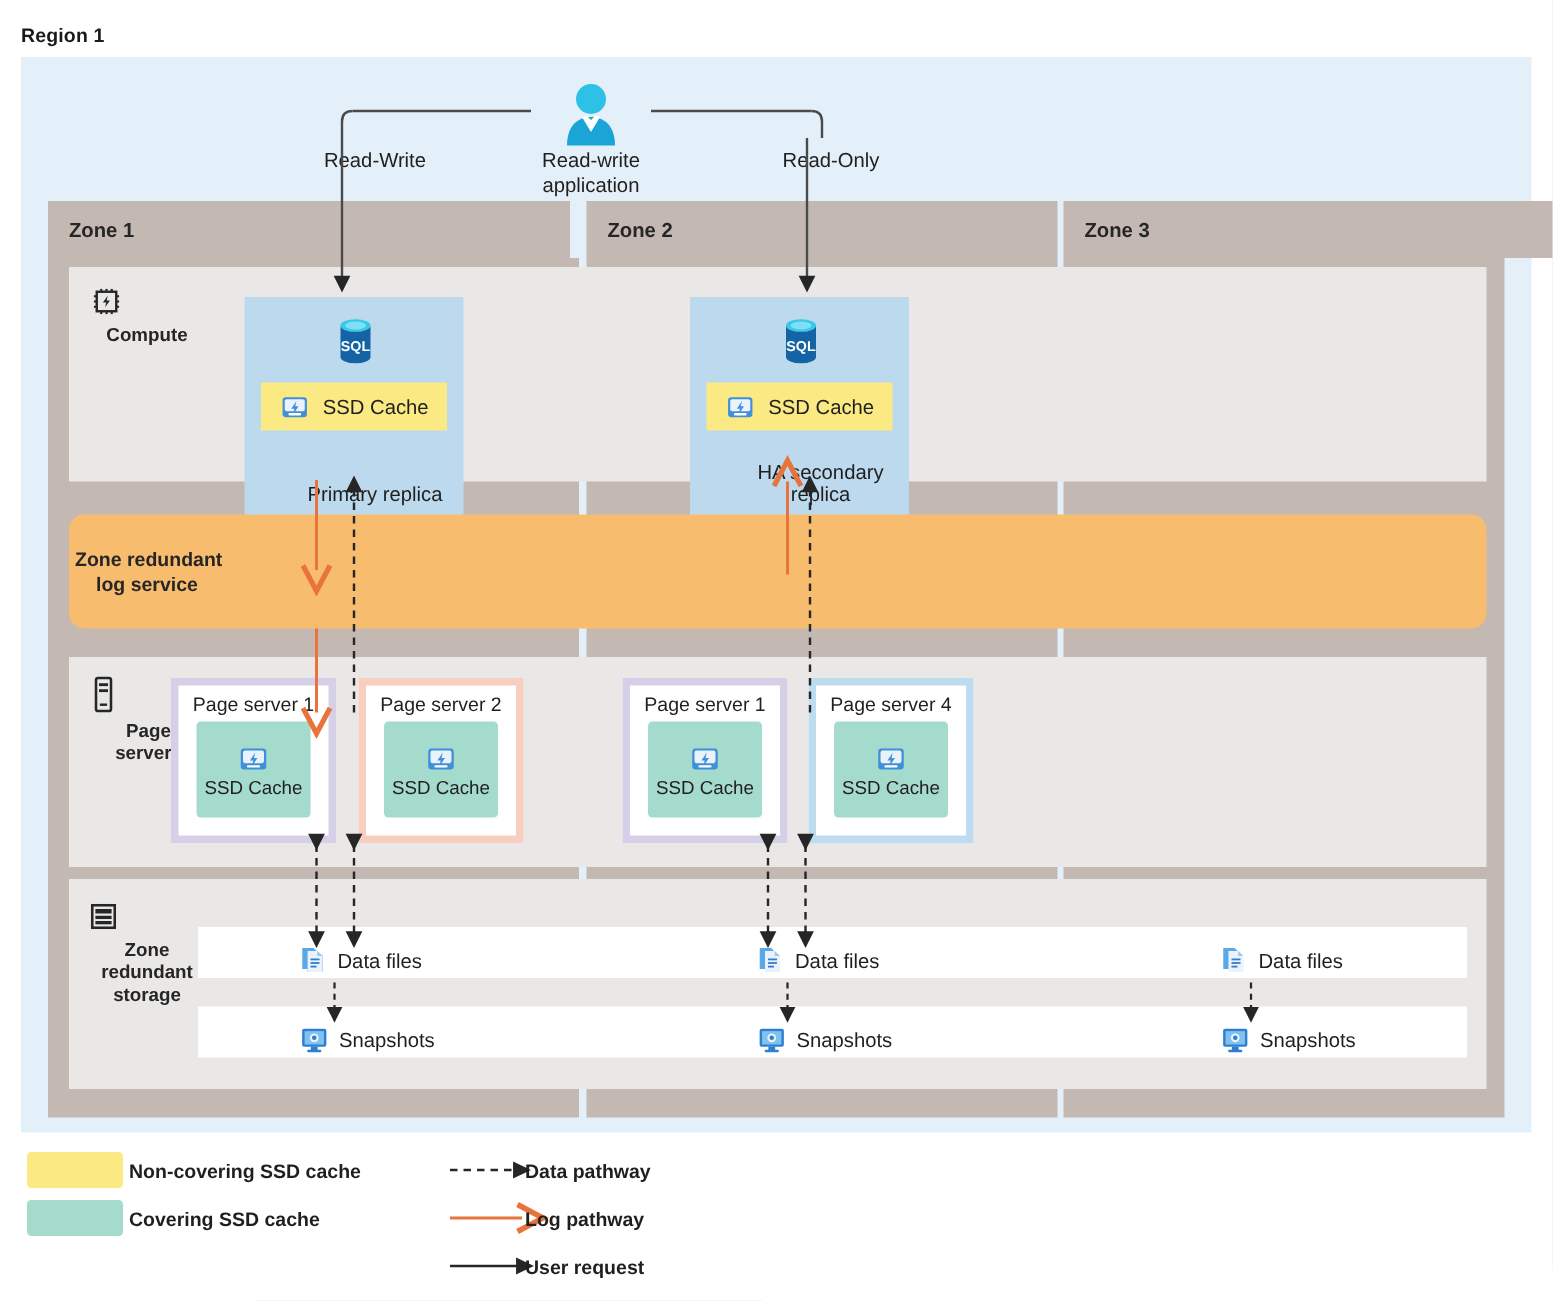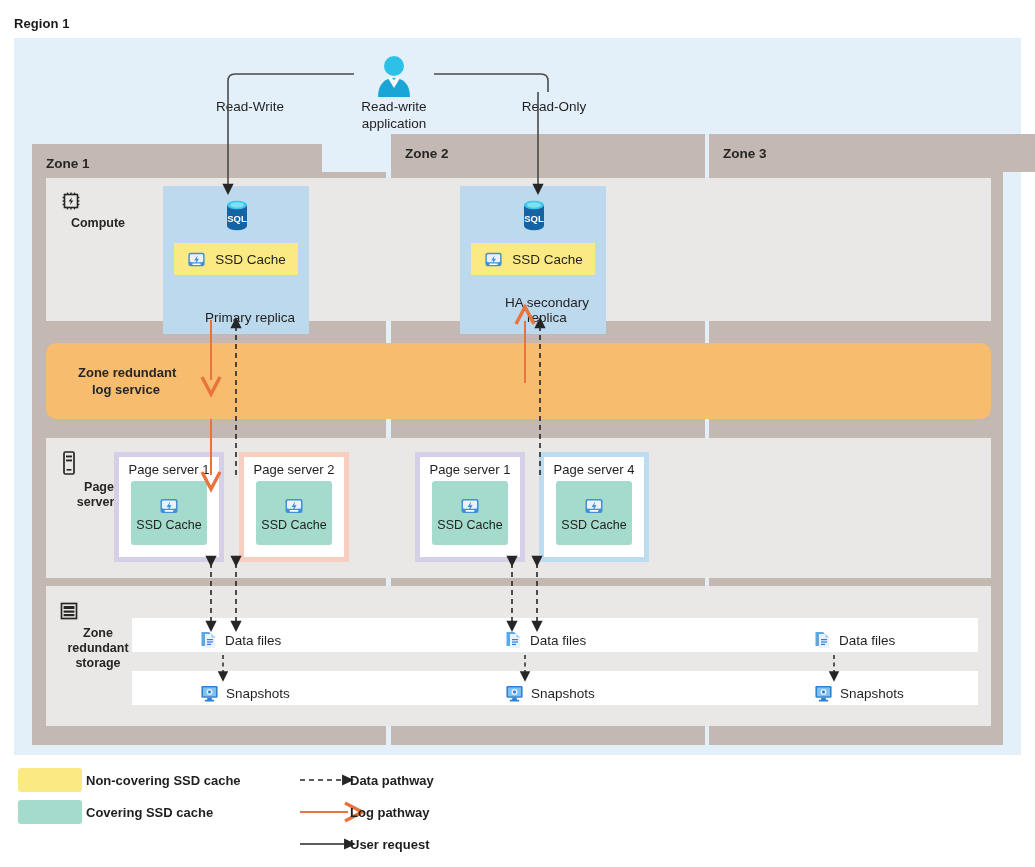--- a/index.html
+++ b/index.html
@@ -33,21 +33,21 @@
     font-size:13.5px;font-weight:bold;color:#262626;
     display:flex;align-items:center;padding-left:14px;box-sizing:border-box;
   }
   .zone-body{position:absolute;background:#c3b8b2;}
 
   
   .panel{position:absolute;background:#eae8e6;}
 
   
   .replica{
-    position:absolute;background:#bcd9ee;width:146px;height:148px;
+    position:absolute;background:#bcd9ee;width:146px;height:148px;margin-top:12px;
   }
   .replica .rep-label{
     position:absolute;left:0;right:0;bottom:9px;text-align:center;
     font-size:13.5px;color:#201f1e;padding-left:28px;
   }
   .ssd-band{
     position:absolute;left:11px;right:11px;top:57px;height:32px;
     background:#fbe983;display:flex;align-items:center;justify-content:center;gap:8px;
     font-size:13.5px;color:#201f1e;
   }
@@ -65,21 +65,21 @@
     font-size:12.5px;color:#201f1e;
   }
 
   
   #log-service{
     position:absolute;background:#f7bc6e;border-radius:10px;
     display:flex;align-items:center;
   }
   #log-service .log-text{
     font-size:13px;font-weight:bold;color:#262626;line-height:17px;
-    padding-left:32px;
+    padding-left:4px;
   }
 
   
   .storage-row{position:absolute;background:#ffffff;height:34px;}
   .stor-item{
     position:absolute;display:flex;align-items:center;gap:7px;
     font-size:13.5px;color:#201f1e;top:0;height:44px;
   }
 
   
@@ -126,21 +126,21 @@
 
       <svg class="ovl" width="1007" height="100">
         <path d="M221 36 L340 36" stroke="#4a4a4a" stroke-width="1.6" fill="none"></path>
         <path d="M221 36 Q214 36 214 43 L214 54" stroke="#4a4a4a" stroke-width="1.6" fill="none"></path>
         <path d="M420 36 L527 36" stroke="#4a4a4a" stroke-width="1.6" fill="none"></path>
         <path d="M527 36 Q534 36 534 43 L534 54" stroke="#4a4a4a" stroke-width="1.6" fill="none"></path>
       </svg>
     </div>
 
     <div>
-      <div class="zone-header" style="left:18px;top:96px;width:290px;margin-top:10px;">Zone 1</div>
+      <div class="zone-header" style="left:18px;top:96px;width:348px;">Zone 1</div>
       <div class="zone-body" style="left:18px;top:134px;width:354px;height:573px;"></div>
     </div>
 
     <div>
       <div class="zone-header" style="left:377px;top:96px;width:314px;">Zone 2</div>
       <div class="zone-body" style="left:377px;top:134px;width:314px;height:573px;"></div>
     </div>
 
     <div>
       <div class="zone-header" style="left:695px;top:96px;width:340px;">Zone 3</div>

